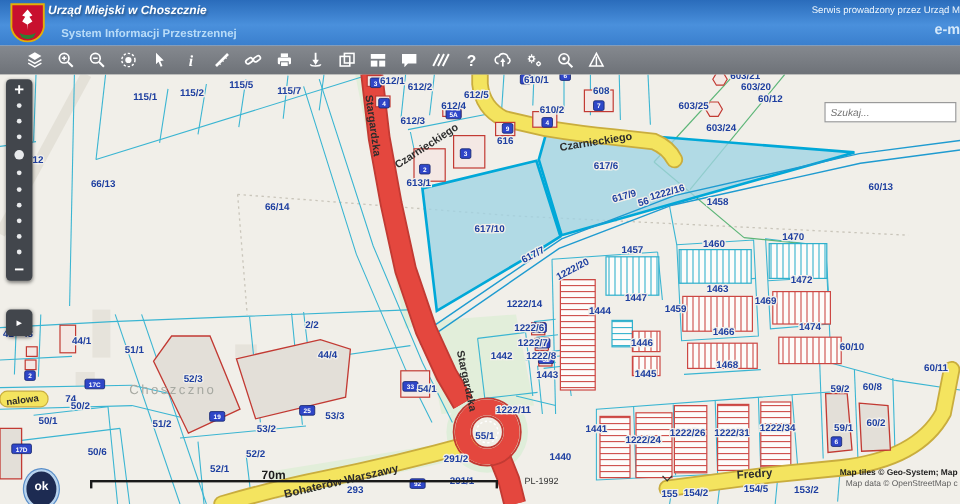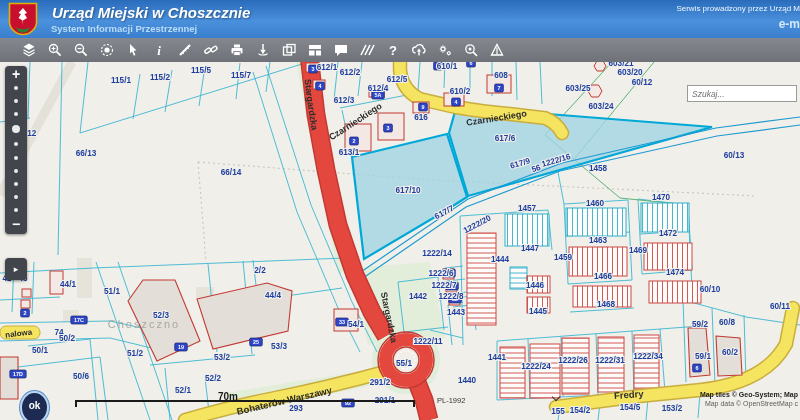--- a/index.html
+++ b/index.html
@@ -2,22 +2,22 @@
 <html><head>
 <meta charset="utf-8">
 <style>
   html,body{margin:0;padding:0;background:#888;}
   #app{position:relative;width:800px;height:420px;overflow:hidden;
        font-family:"Liberation Sans",sans-serif;background:#f1efe9;}
   
   .hdr{position:absolute;top:0;left:0;right:0;height:38px;
        background:linear-gradient(#2a6cbb,#4a90dc 55%,#3a7fcd);z-index:10;}
   .crest{position:absolute;left:8px;top:2px;}
-  .t1{position:absolute;left:52px;top:4px;font-style:italic;font-weight:bold;
-      font-size:15px;color:#fff;text-shadow:1px 1px 2px rgba(0,0,0,.35);white-space:nowrap;}
+  .t1{position:absolute;left:40px;top:4px;font-style:italic;font-weight:bold;
+      font-size:10px;color:#fff;text-shadow:1px 1px 2px rgba(0,0,0,.35);white-space:nowrap;}
   .t2{position:absolute;left:51px;top:23px;font-weight:bold;
       font-size:9.5px;color:#b9dcf8;white-space:nowrap;}
   .svc{position:absolute;right:0;top:4px;font-size:8px;color:#eef6fd;white-space:nowrap;}
   .brand{position:absolute;right:0;top:17px;font-size:12px;font-weight:bold;color:#d4e8fa;}
   
   .tbar{position:absolute;top:38px;left:0;right:0;height:24px;
         background:linear-gradient(#85898f,#6e7278);display:flex;align-items:center;
         gap:8px;padding-left:20px;box-sizing:border-box;z-index:10;}
   .tbtn{width:18px;height:18px;display:flex;align-items:center;justify-content:center;cursor:pointer;}
   .srch{position:absolute;right:3px;top:4px;}

